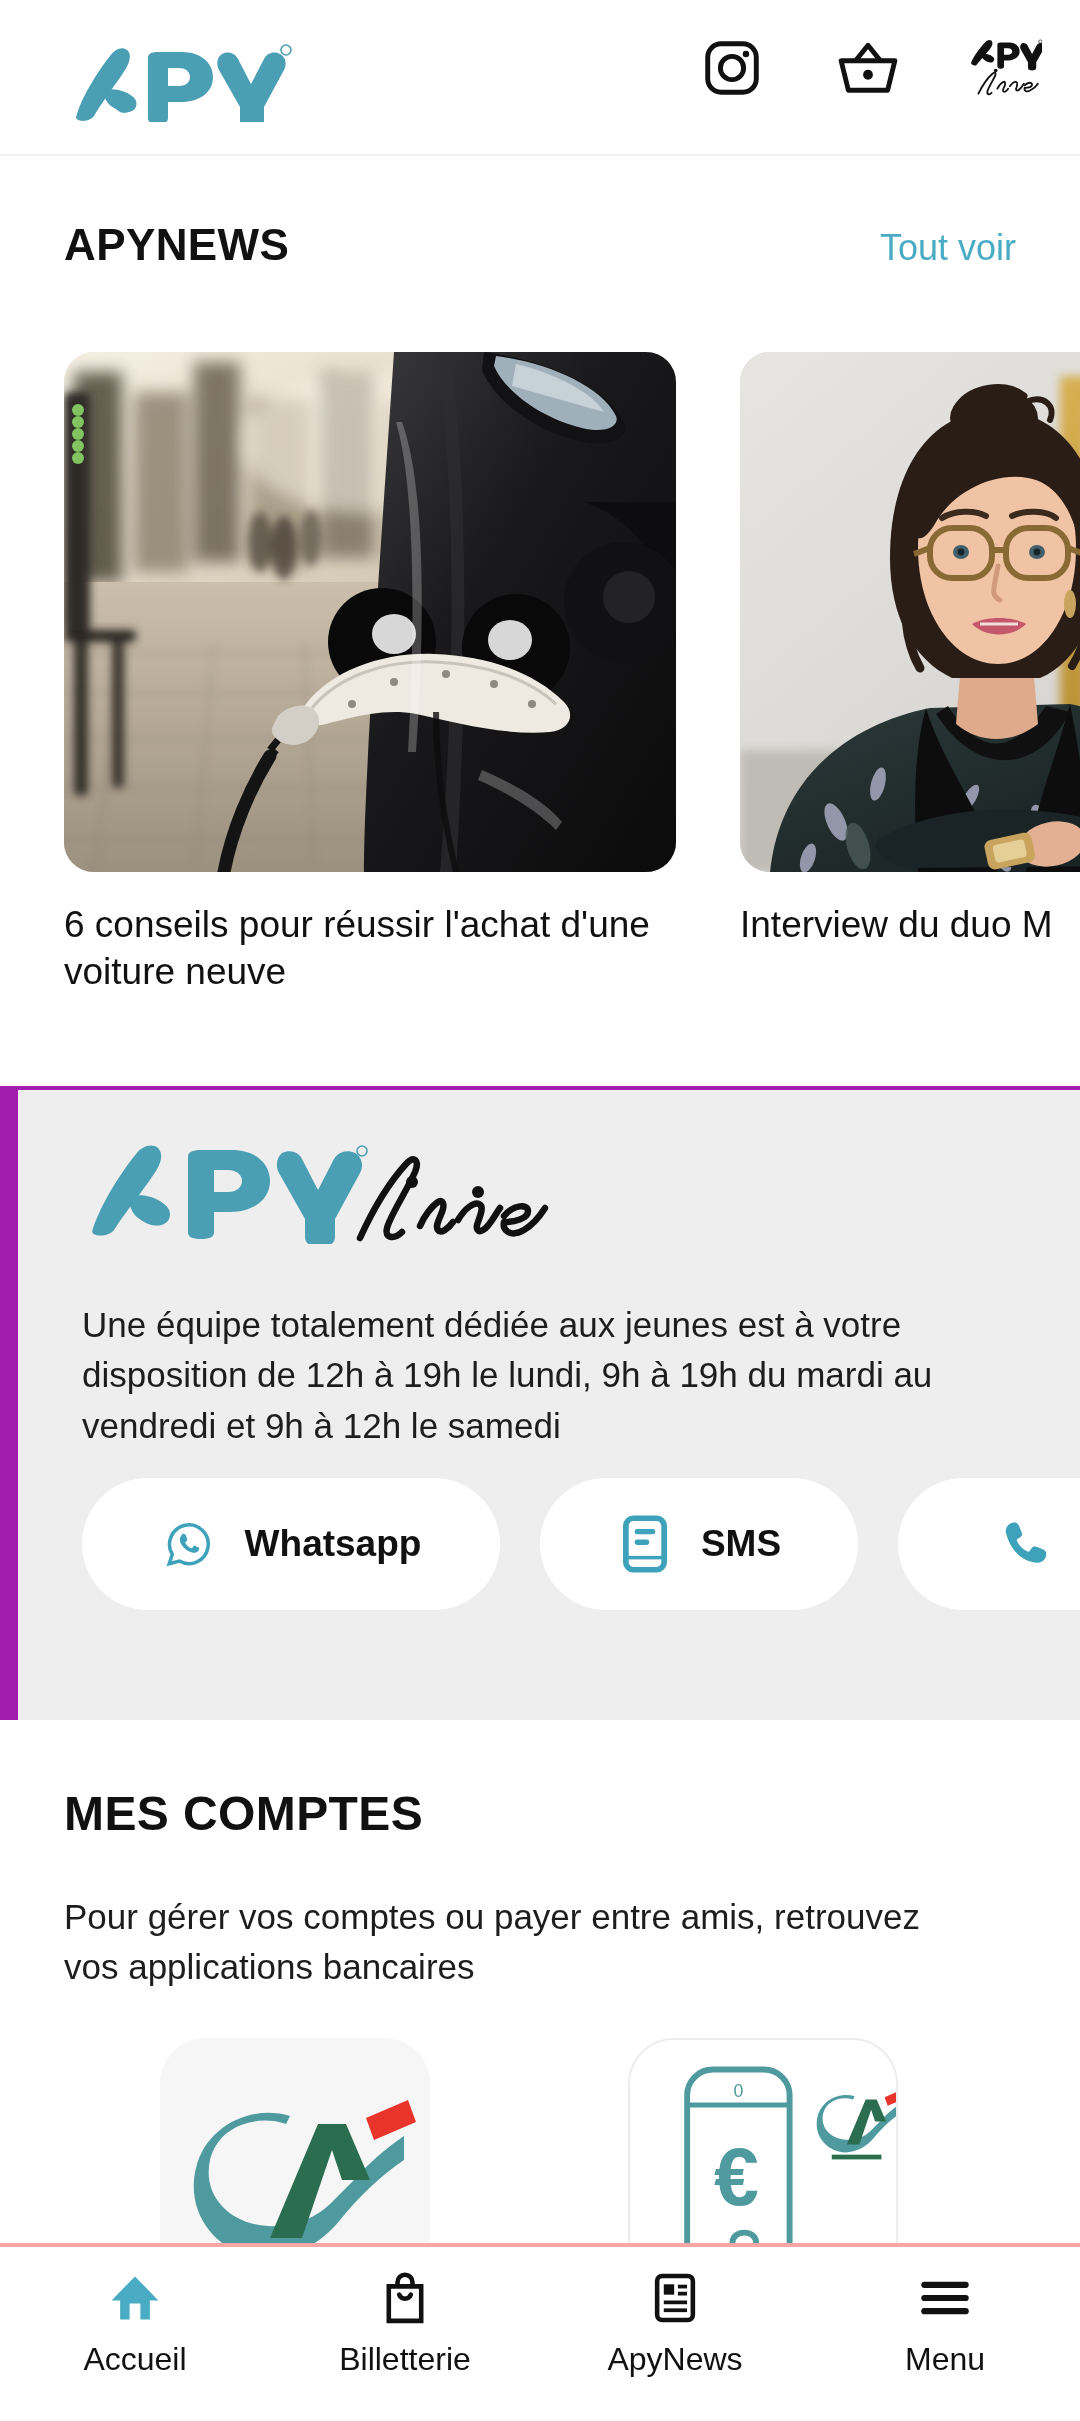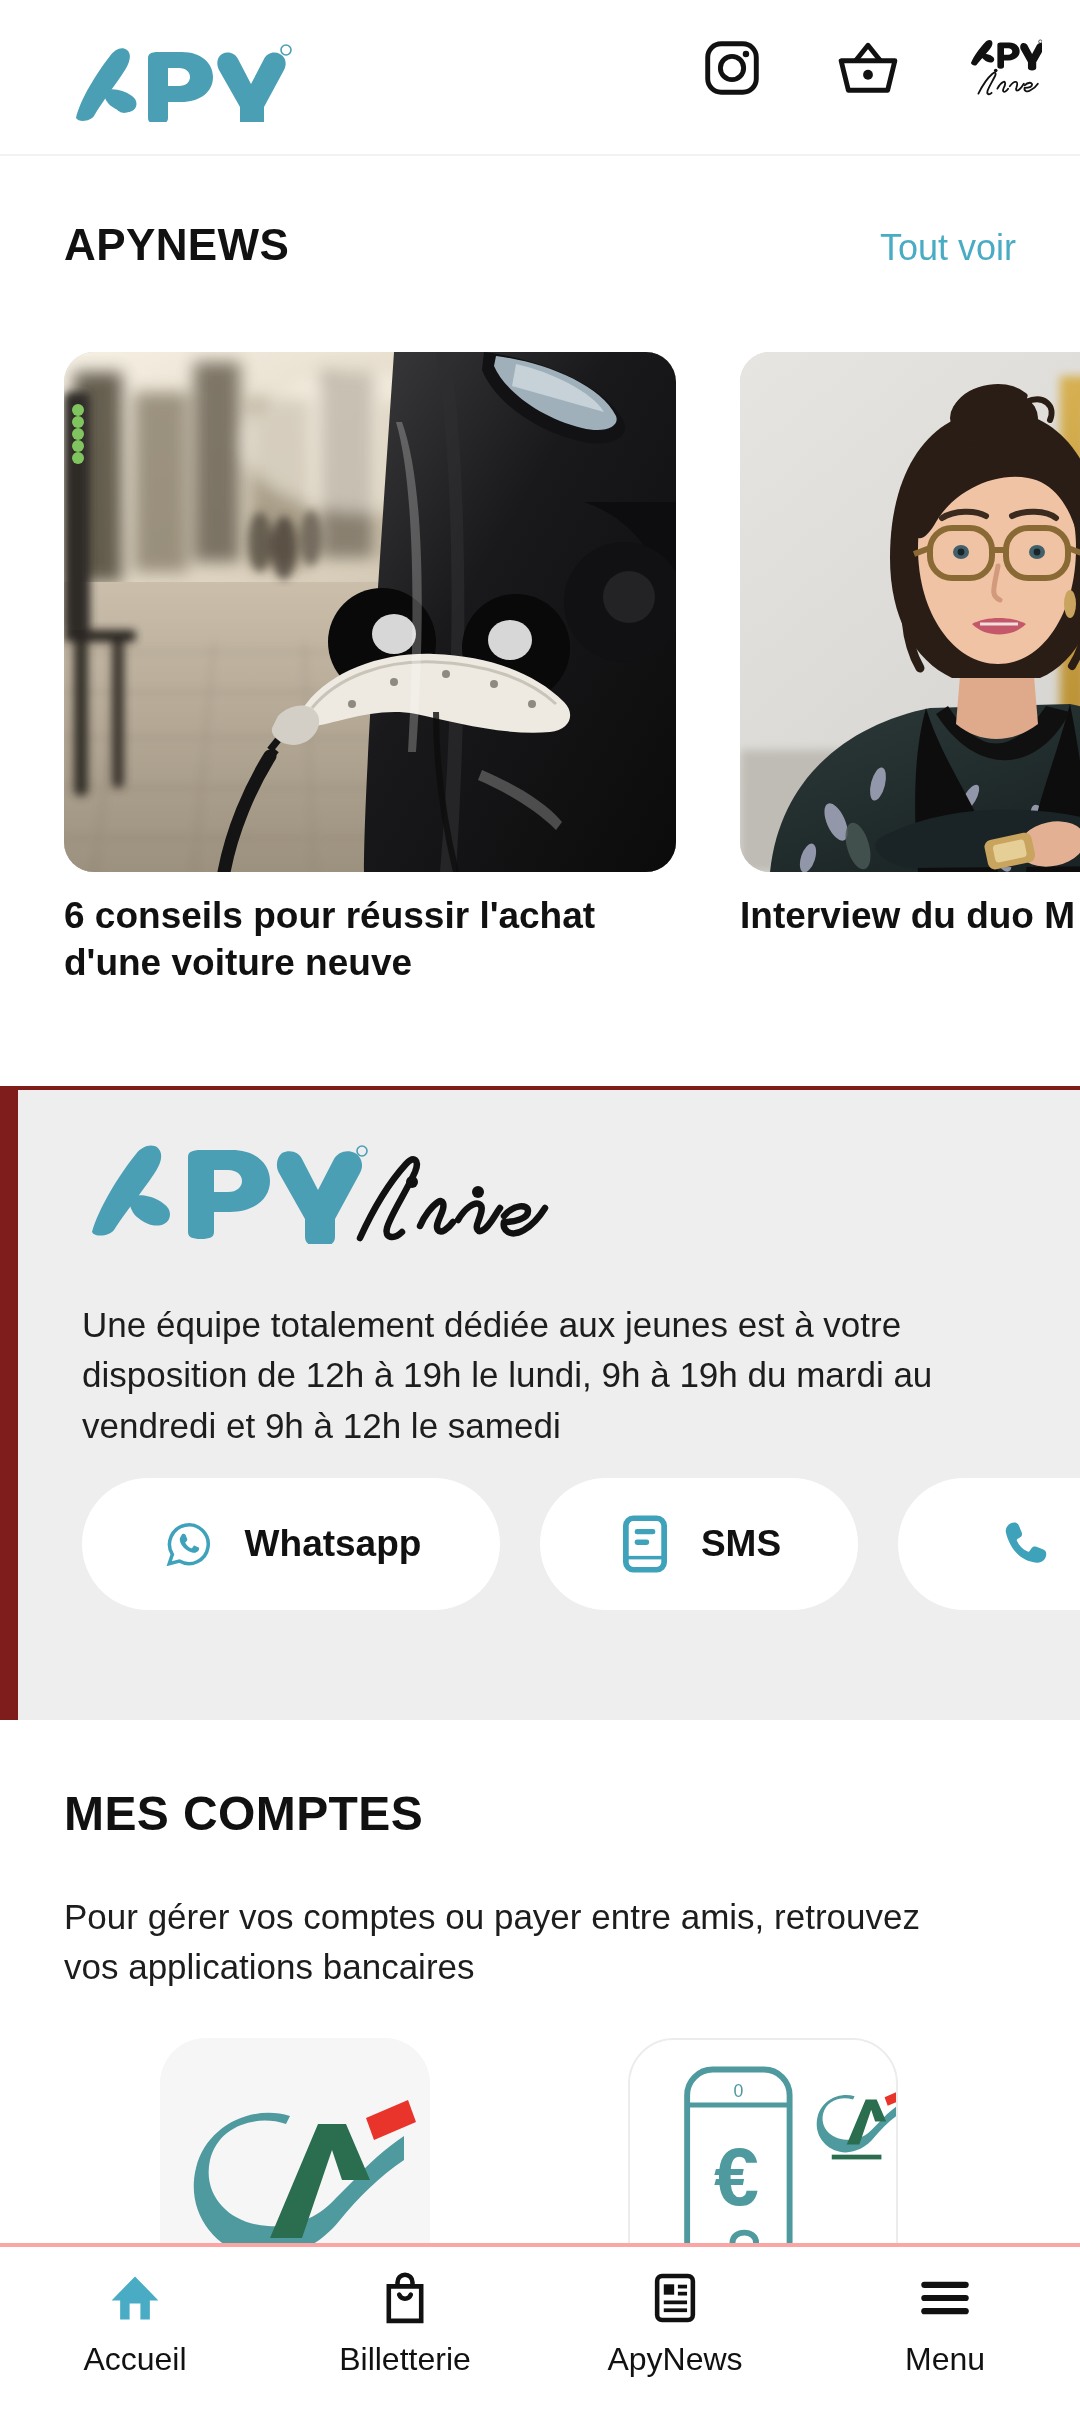--- a/index.html
+++ b/index.html
@@ -9,21 +9,21 @@
     height: 2421px;
     background: #ffffff;
     font-family: "Liberation Sans", sans-serif;
     overflow: hidden;
   }
 
   .phone {
     position: relative;
     width: 1080px;
     height: 2398px;
-    background: #7f1d1d;
+    background: #a21caf;
     overflow: hidden;
   }
 
   
   .header {
     position: absolute;
     top: 0; left: 0;
     width: 1080px;
     height: 156px;
     background: #ffffff;
@@ -100,25 +100,25 @@
   .card-thumb {
     width: 612px;
     height: 520px;
     border-radius: 30px;
     overflow: hidden;
     position: relative;
     background: #d8d8d8;
   }
   .card-thumb svg { display: block; width: 100%; height: 100%; }
   .card-title {
-    margin-top: 21px;
+    margin-top: 30px;
     font-size: 37px;
     line-height: 1.27;
     color: #111111;
-    font-weight: 700;
+    font-weight: 400;
   }
 
   
   .apyline {
     position: absolute;
     top: 1090px; left: 0;
     width: 1080px;
     height: 630px;
     background: #eeeeee;
     margin-left: 18px;

